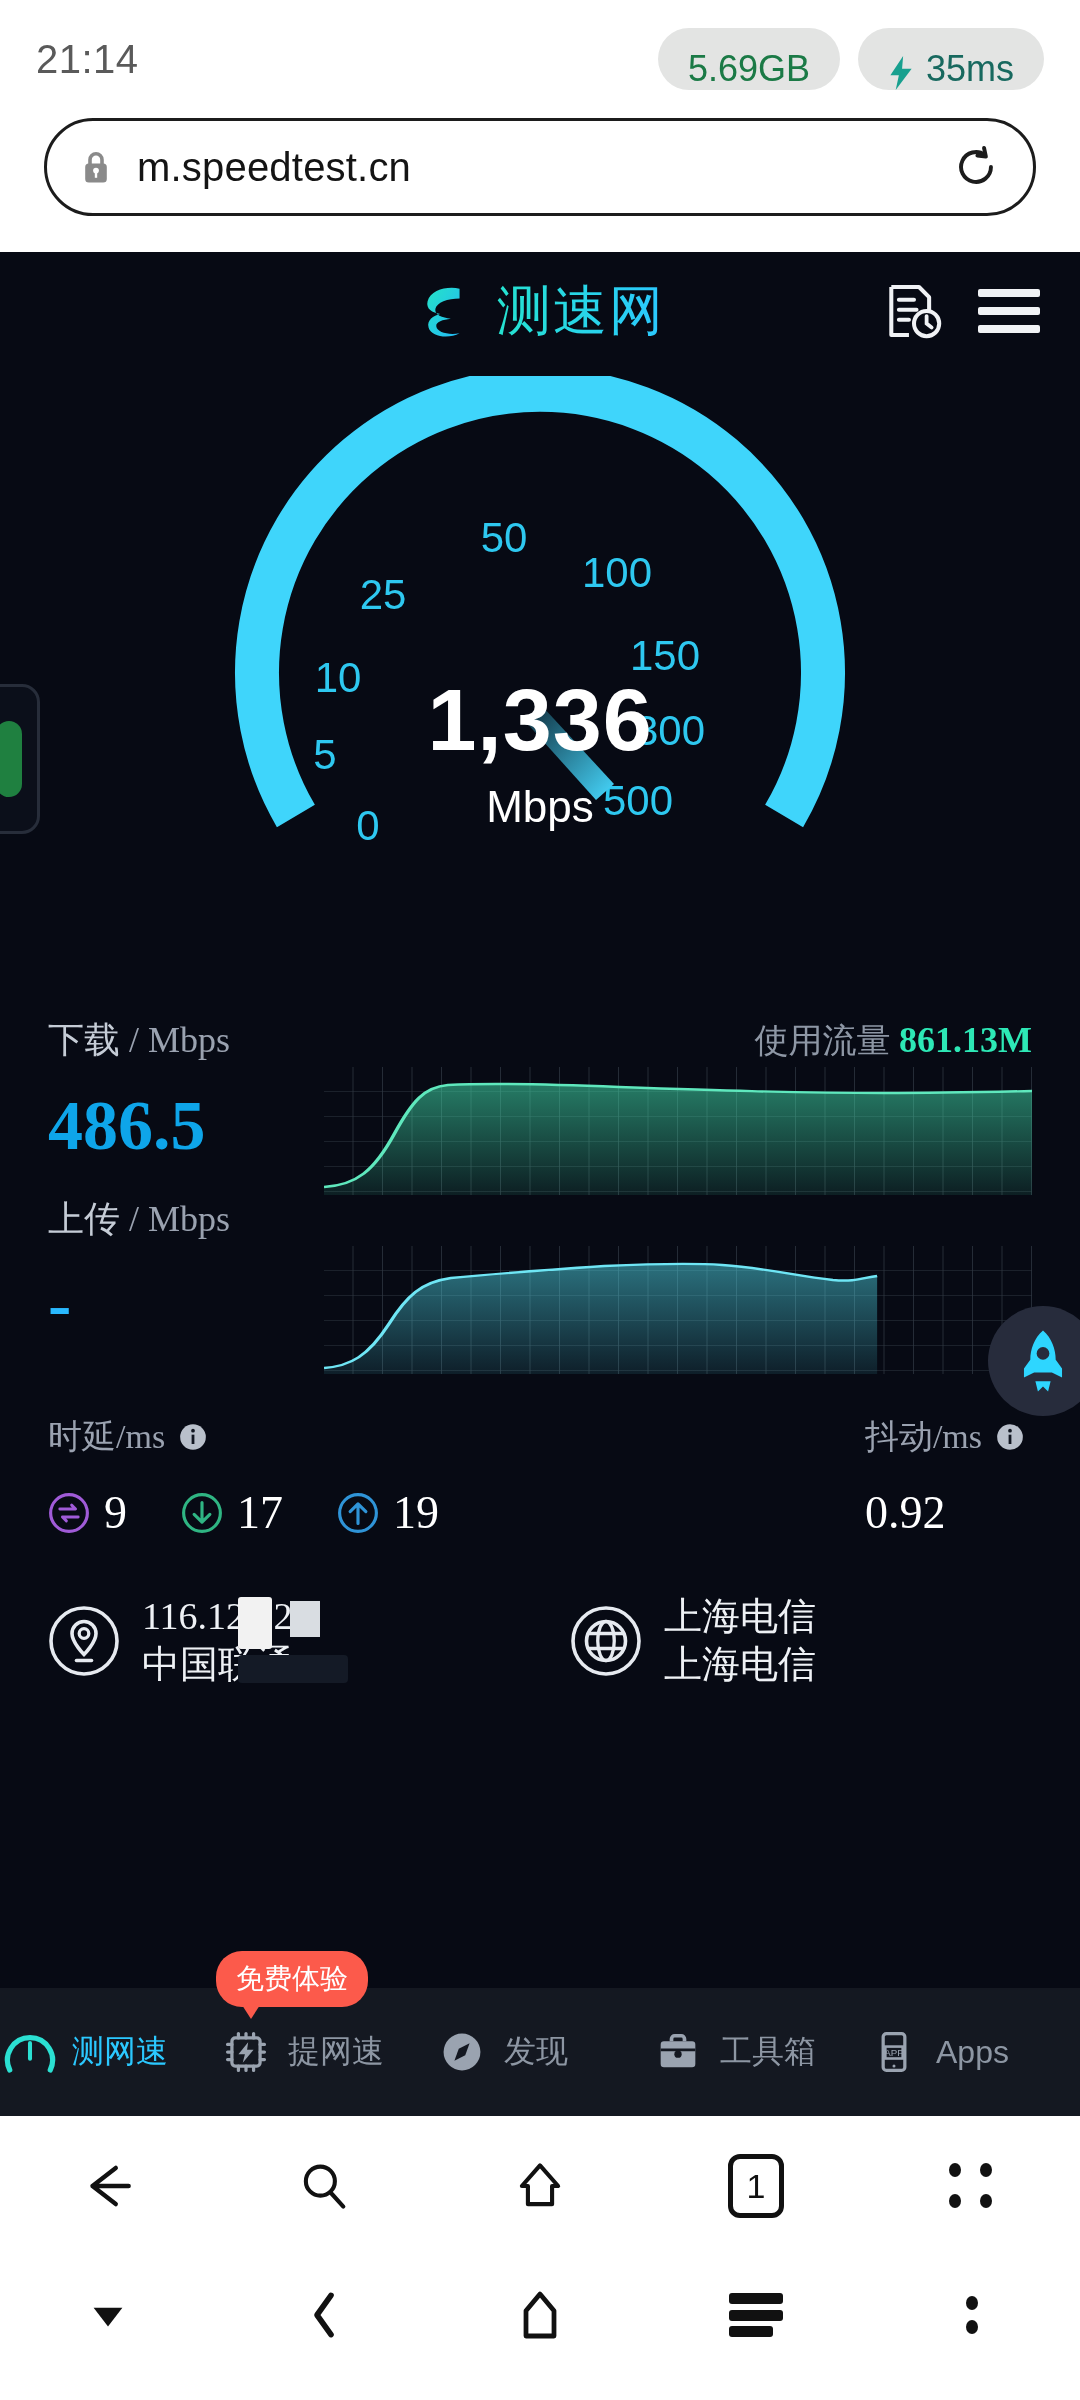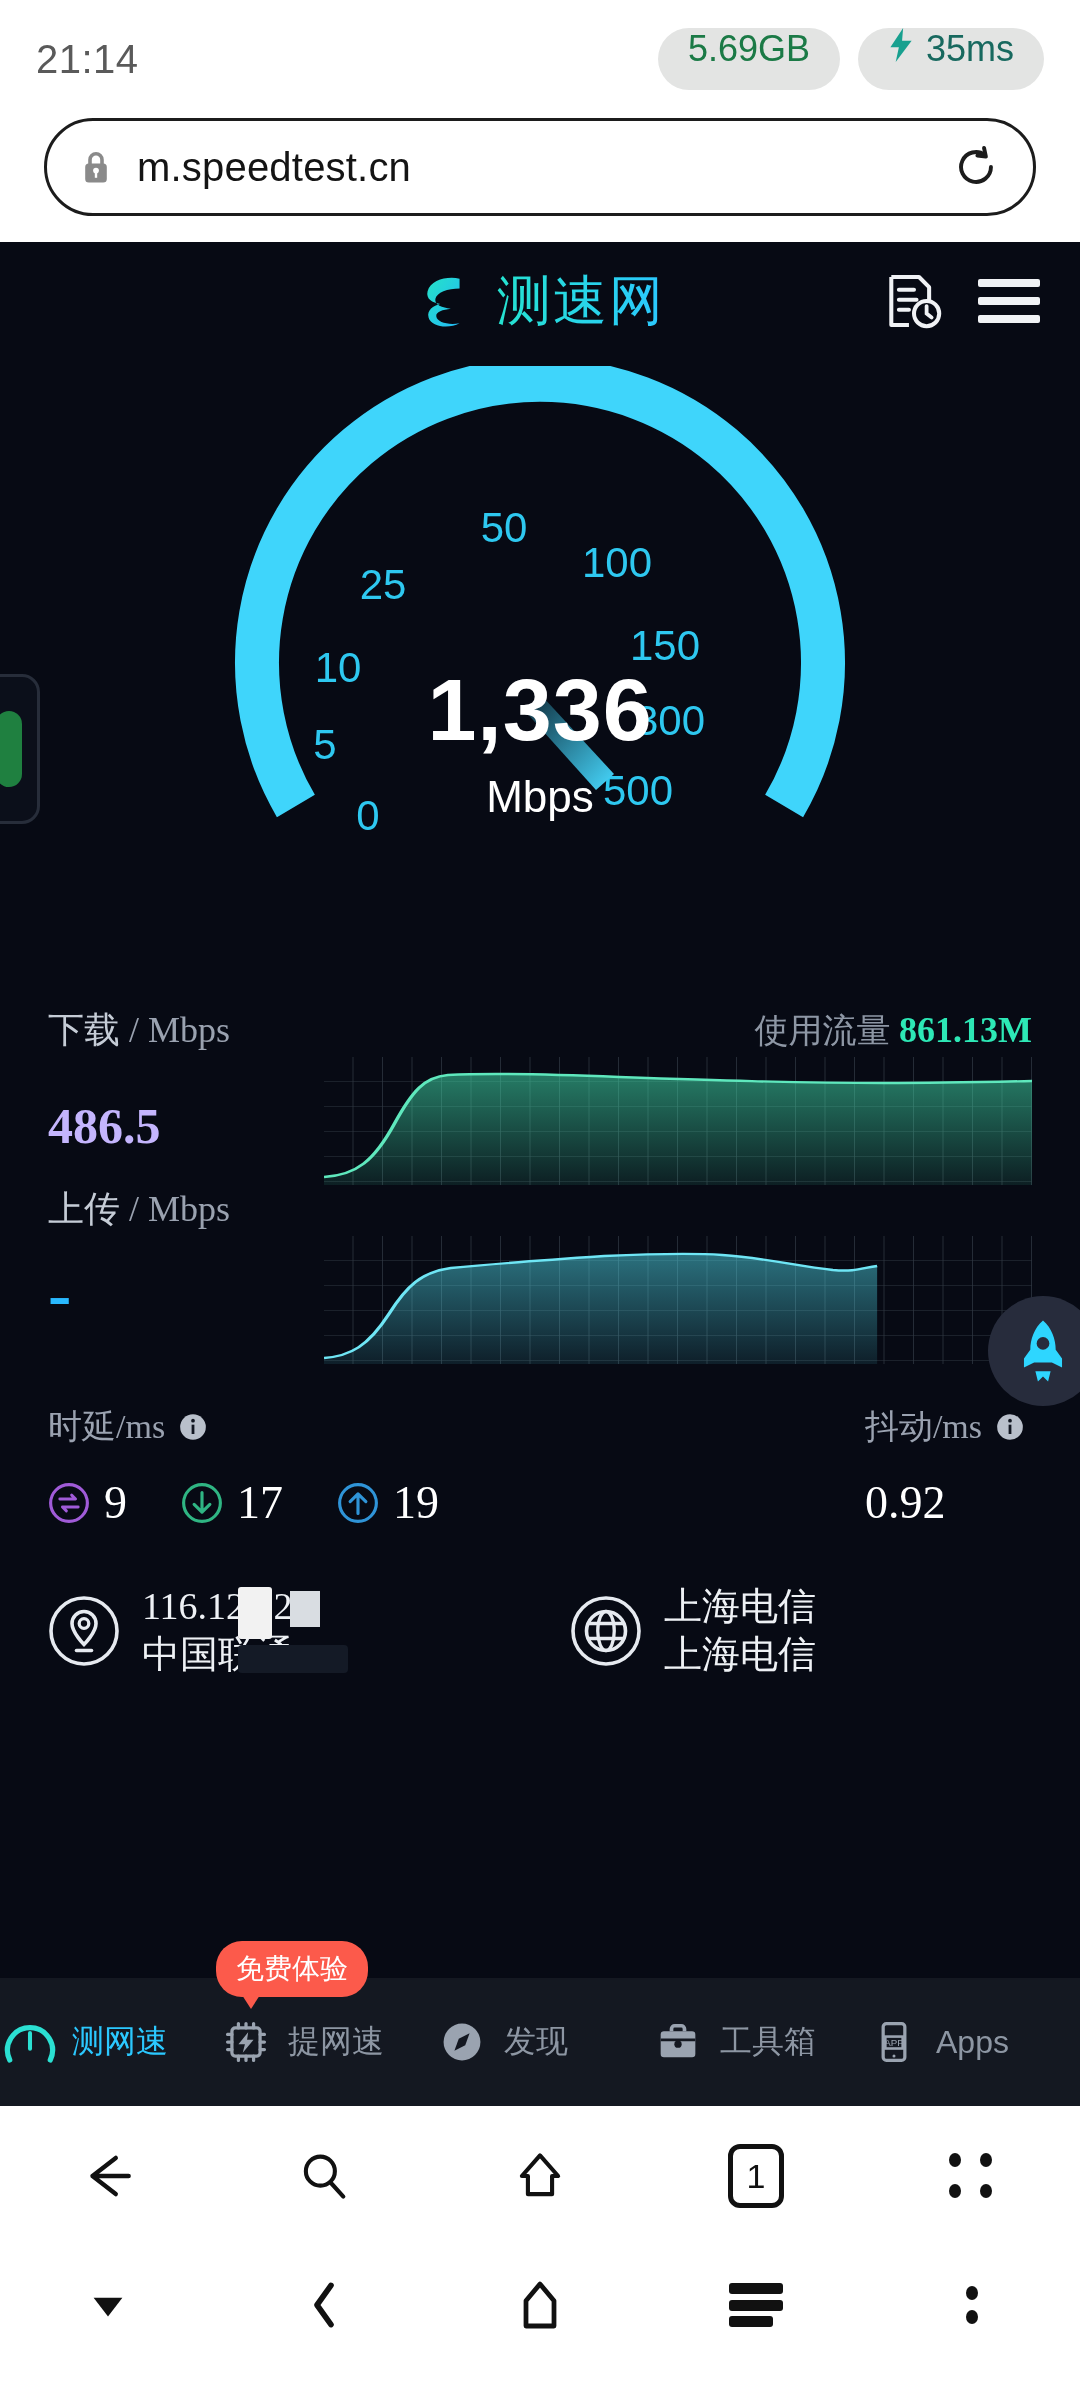--- a/index.html
+++ b/index.html
@@ -11,29 +11,29 @@
 
   
   .statusbar{
     height:118px; background:#fff; display:flex; align-items:center;
     padding:0 36px; justify-content:space-between;
   }
   .sb-time{ font-size:40px; color:#5a5a5a; letter-spacing:.5px; }
   .sb-right{ display:flex; align-items:center; gap:18px; }
   .sb-badge{
     background:#e3e4e3; border-radius:34px; height:62px;
-    display:flex; align-items:flex-start; gap:12px; padding:0 30px;
+    display:flex; align-items:flex-end; gap:12px; padding:0 30px;
     font-size:36px;
   }
   .sb-badge.data{ color:#1b7a46; }
   .sb-badge.ping{ color:#18695f; }
   .bolt{ width:26px; height:34px; flex:none; }
 
   
-  .urlbar-wrap{ background:#fff; padding:0 44px 26px; }
+  .urlbar-wrap{ background:#fff; padding:0 44px 36px; }
   .urlbar{
     height:98px; border:3px solid #1c1c1c; border-radius:50px;
     display:flex; align-items:center; padding:0 34px; gap:26px;
     background:#fff;
   }
   .lock{ width:30px; height:36px; flex:none; }
   .url-text{ font-size:40px; color:#141414; flex:1; letter-spacing:.2px; }
   .reload{ width:46px; height:46px; flex:none; }
 
   
@@ -82,21 +82,21 @@
 
   
   .metrics{ padding:0 48px;font-family:Liberation Serif, serif; }
   .metric-head{ display:flex; align-items:baseline; justify-content:space-between; }
   .metric-label{ font-size:36px; color:#9aa2b0; }
   .metric-label b{ font-weight:400; color:#c5ccd6; }
   .usage{ font-size:34px; color:#8e97a5; }
   .usage em{ font-style:normal; color:#2de8b6; font-weight:700; font-size:36px; }
   .metric-row{ display:flex; align-items:flex-end; gap:26px; margin-top:2px; }
   .metric-value{
-    font-size:50px; font-weight:700; color:#c4b5fd; line-height:1;
+    font-size:70px; font-weight:700; color:#0ea5e9; line-height:1;
     width:250px; flex:none; padding-bottom:34px;
   }
   .metric-value.dim{ color:#29b9ff; font-size:70px; }
   .chart{ flex:1; height:128px; }
 
   
   .lat{ display:flex; align-items:flex-start; justify-content:space-between; margin-top:40px; }
   .lat-left{ flex:1; }
   .lat-title{ display:flex; align-items:center; gap:14px; font-size:34px; color:#9aa2b0; }
   .info-i{ width:28px; height:28px; }

